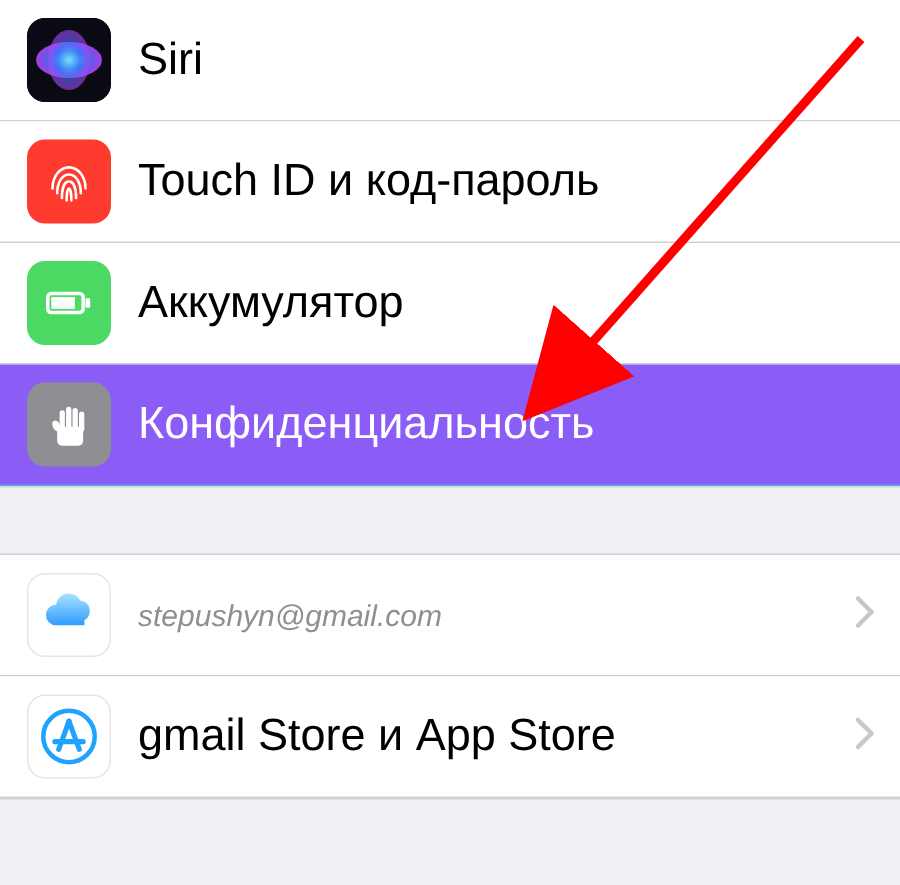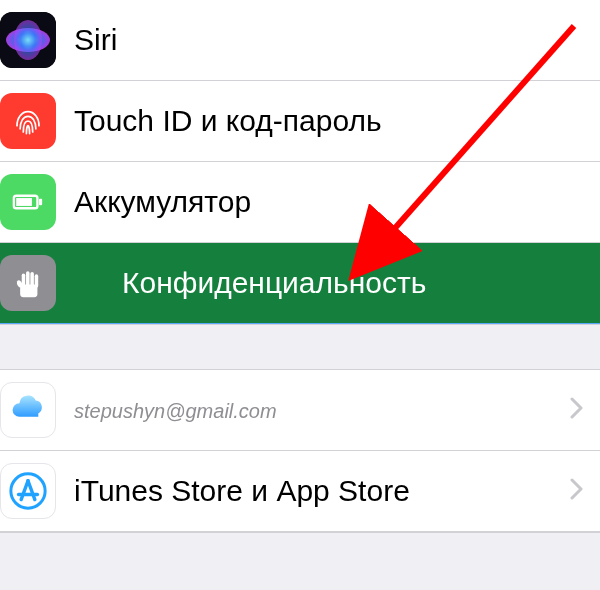--- a/index.html
+++ b/index.html
@@ -8,29 +8,28 @@
       width: 600px;
       height: 590px;
       background: #efeff4;
       overflow: hidden;
       position: relative;
     }
     .cell {
       display: flex;
       align-items: center;
       background: #ffffff;
-      padding: 12px 16px 12px 0;
+      padding: 12px 16px 12px 18px;
       border-bottom: 1px solid #d1d1d6;
       min-height: 78px;
       cursor: pointer;
     }
     .cell.highlight {
-      background: #15803d;
+      background: #8b5cf6;
       border-bottom: 1px solid #57a8fa;
-      gap: 48px;
     }
     .cell.highlight .label-main { color: #ffffff; }
     .icon-wrap {
       width: 56px;
       height: 56px;
       border-radius: 12px;
       flex: 0 0 auto;
       margin-right: 18px;
       display: flex;
       align-items: center;
@@ -173,21 +172,21 @@
     <svg viewBox="0 0 56 56" width="48" height="48">
       <circle cx="28" cy="28" r="20" fill="none" stroke="#1fa3ff" stroke-width="3.5"></circle>
       <g stroke="#1fa3ff" stroke-width="4" stroke-linecap="round">
         <line x1="28" y1="16" x2="20" y2="38"></line>
         <line x1="28" y1="16" x2="36" y2="38"></line>
         <line x1="17" y1="32" x2="39" y2="32"></line>
       </g>
     </svg>
   </div>
   <div class="labels">
-    <span class="label-main">iTunes Store и App Store</span>
+    <span class="label-main">gmail Store и App Store</span>
   </div>
   <span class="chevron">
     <svg width="14" height="22" viewBox="0 0 14 22">
         <path d="M2 2 l9 9 -9 9" fill="none" stroke="#c7c7cc" stroke-width="3" stroke-linecap="round" stroke-linejoin="round"></path>
       </svg>
   </span>
 </div>
 
 <div class="section-gap" style="height:20px;border-bottom:none"></div>
 

